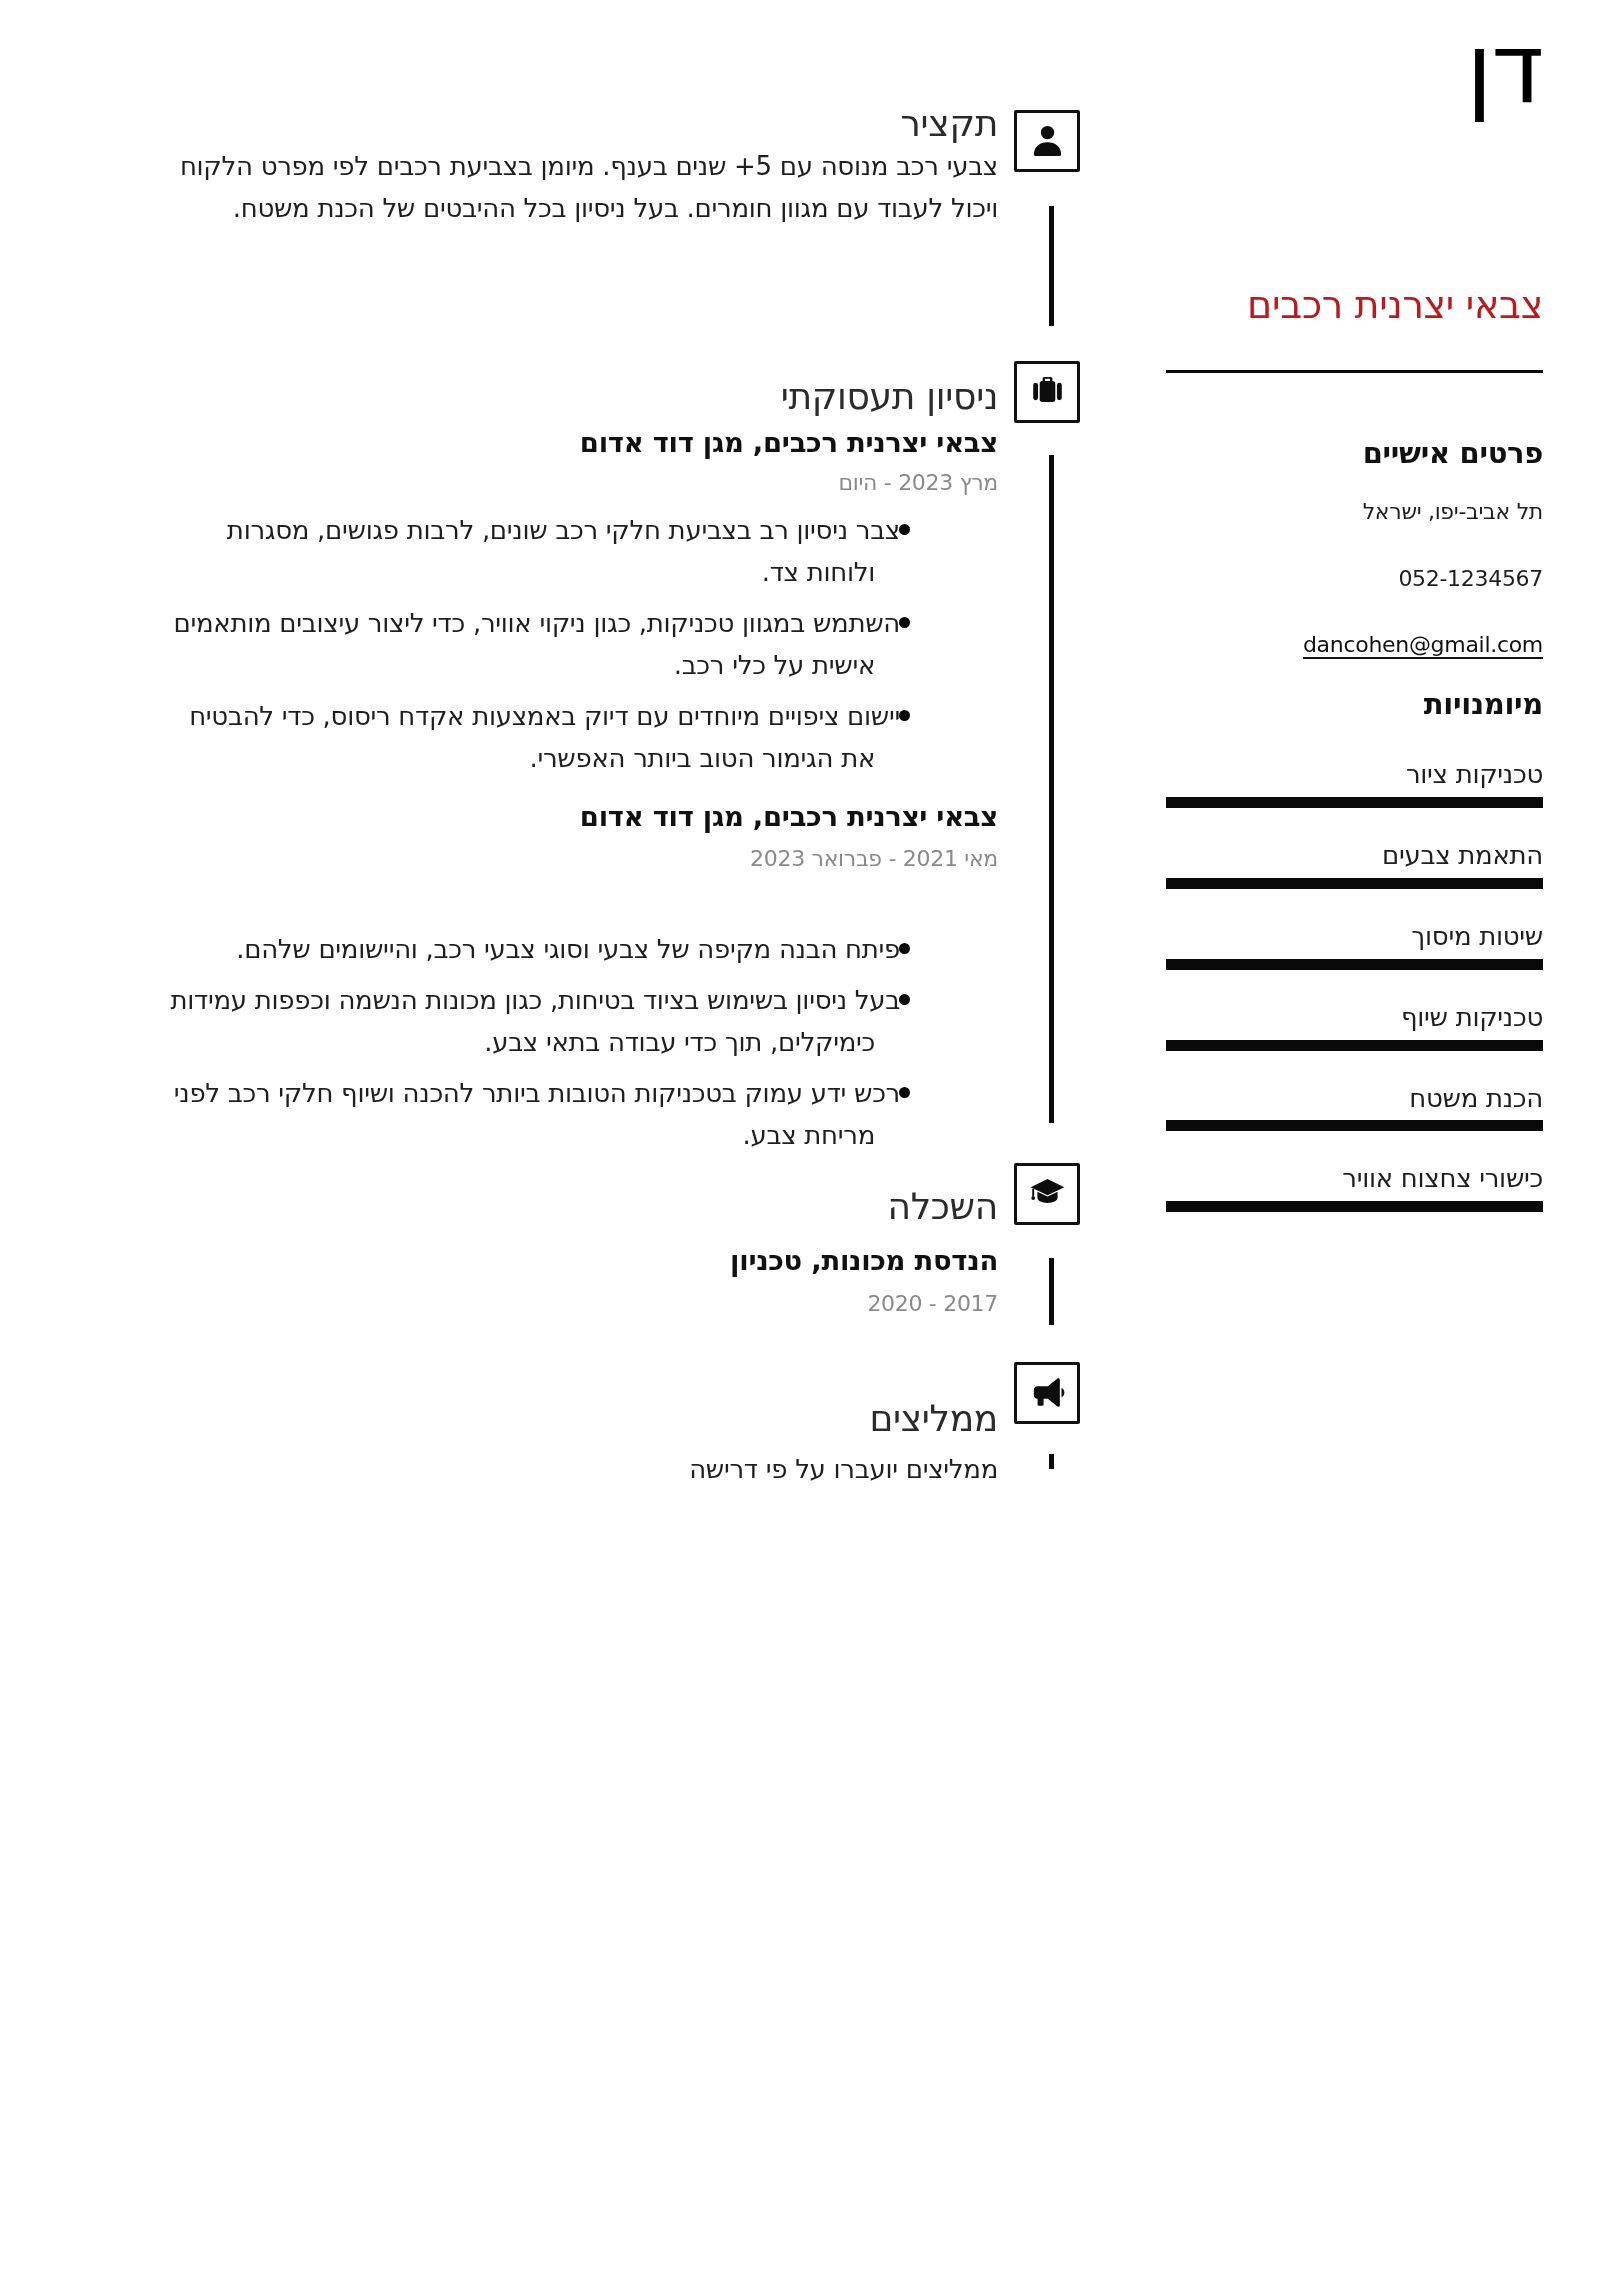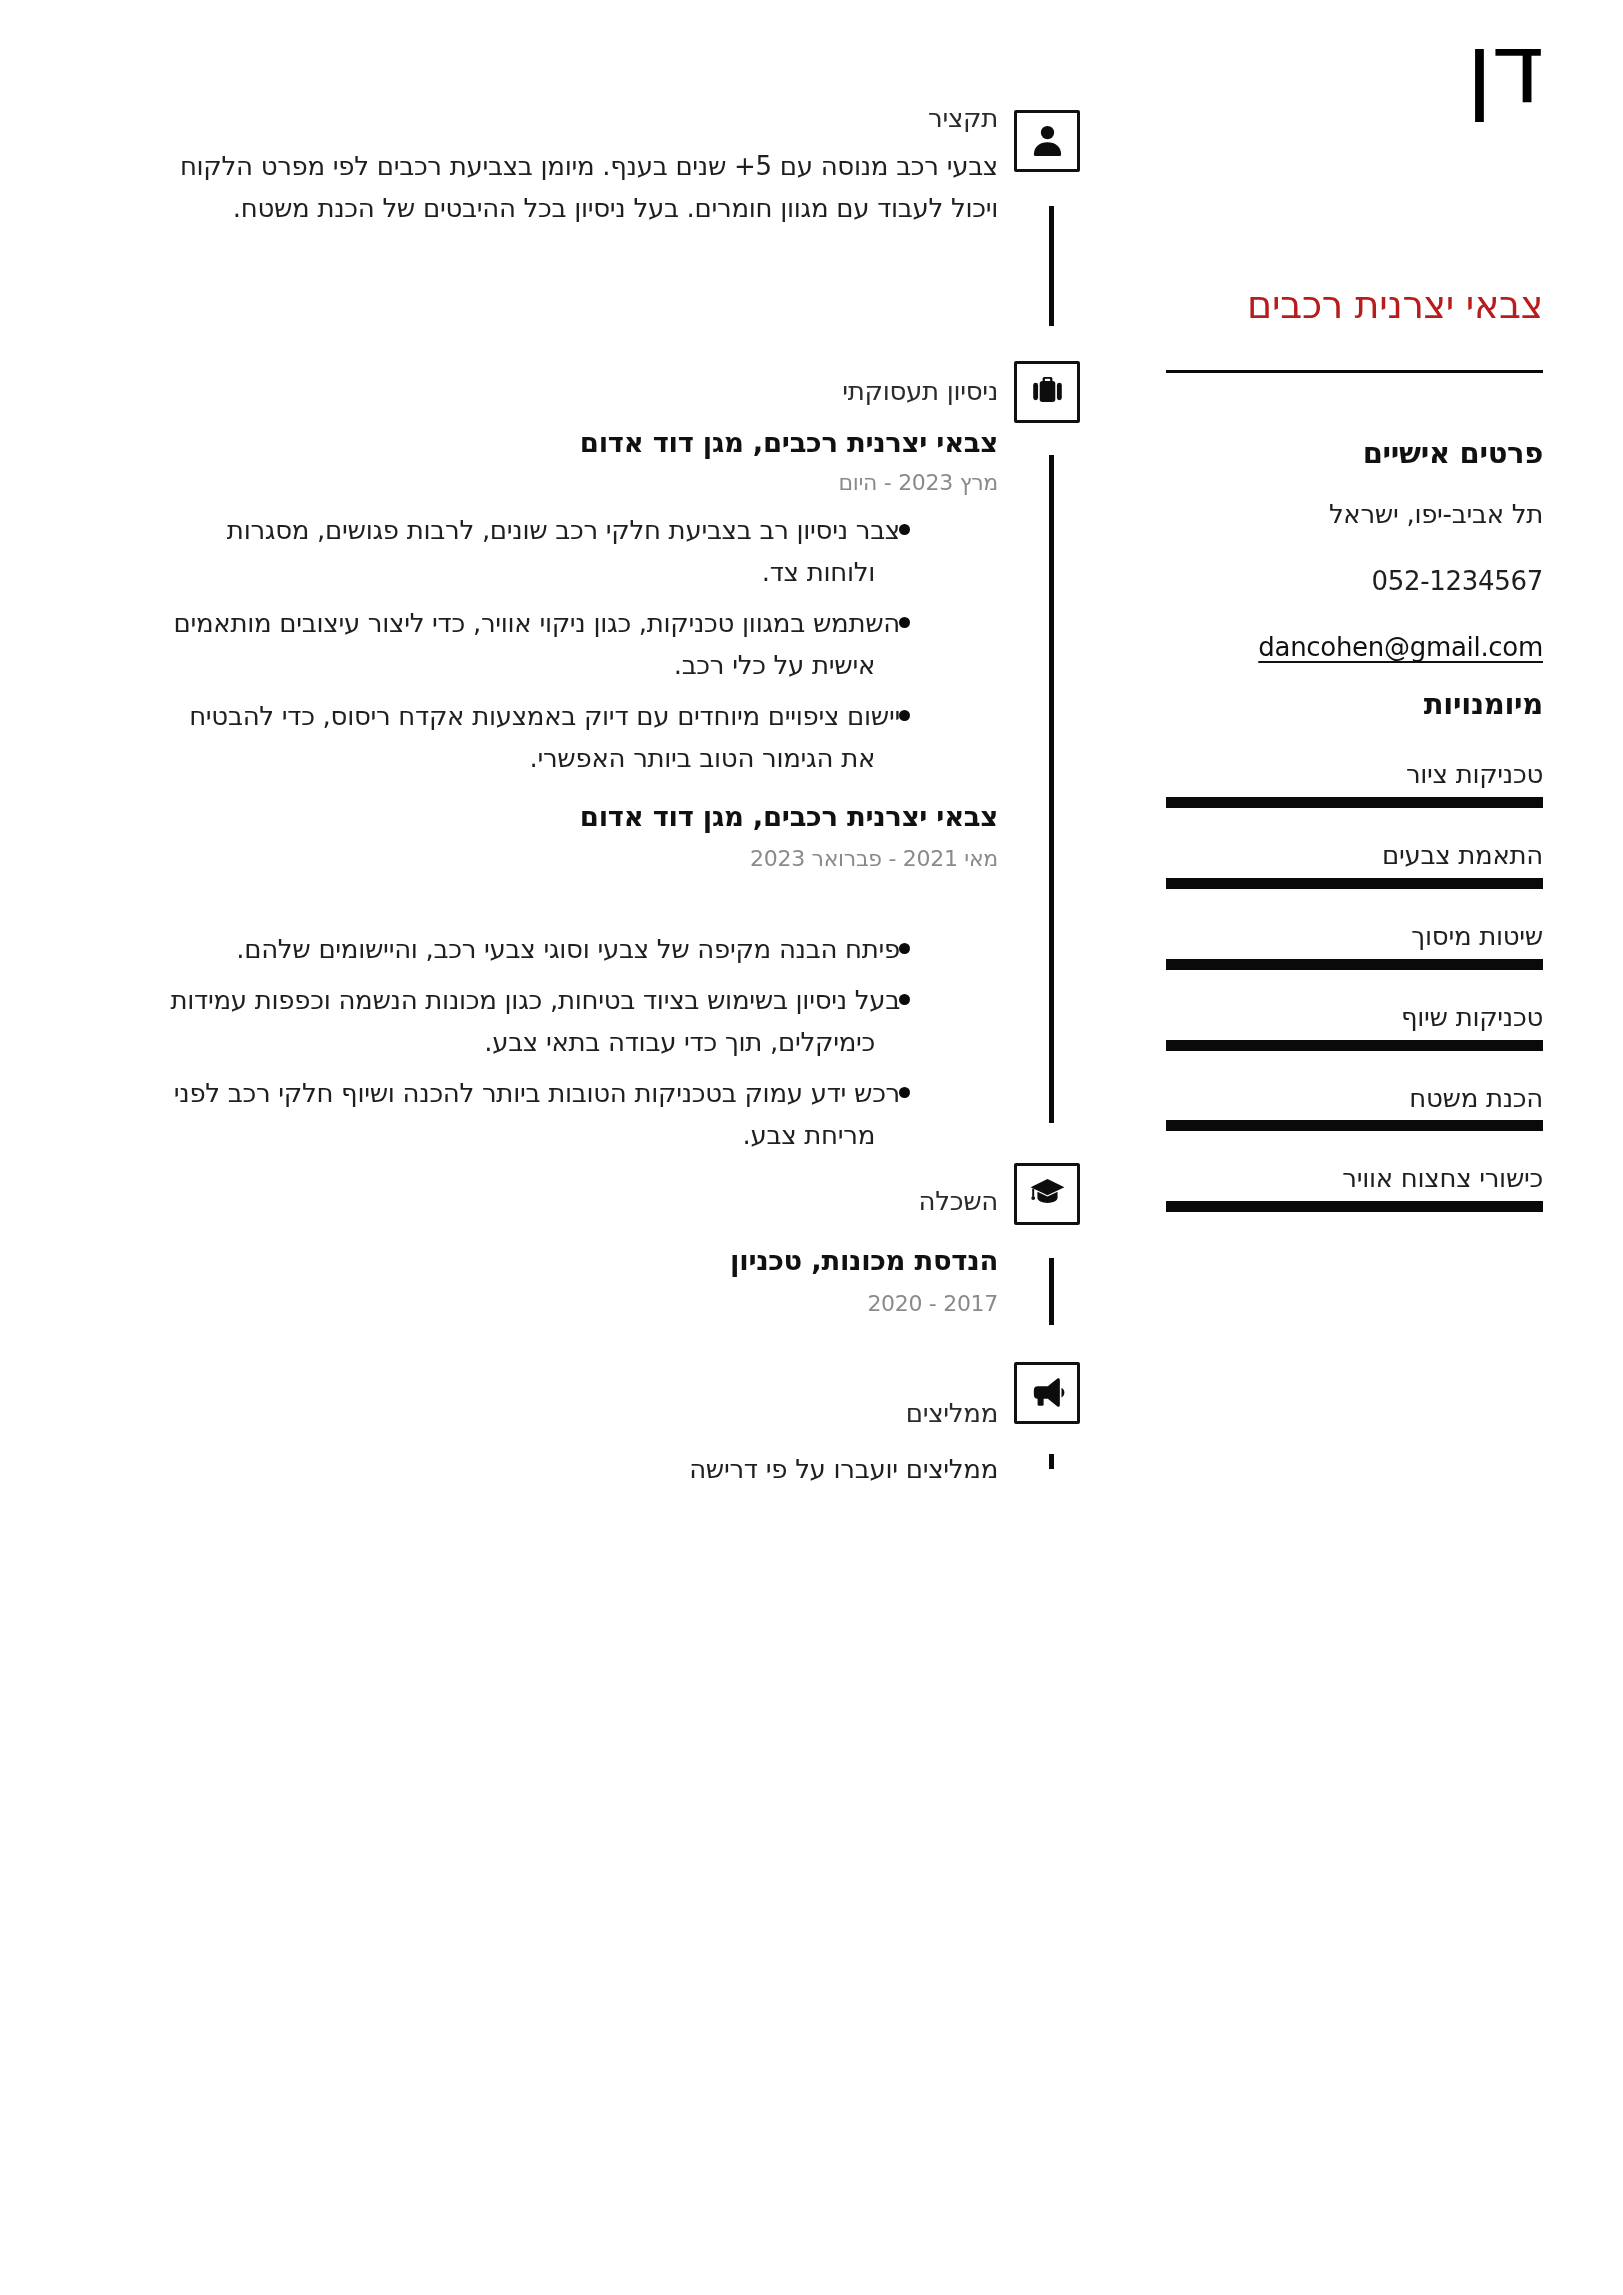--- a/index.html
+++ b/index.html
@@ -7,21 +7,21 @@
     width:1623px;height:2295px;position:relative;background:#ffffff;
     font-family:"DejaVu Sans",sans-serif;color:#1a1a1a;overflow:hidden;
     letter-spacing:-0.3px;
   }
   
   .main-col{position:absolute;top:0;right:625px;width:838px;text-align:right;}
   .sidebar{position:absolute;top:0;right:80px;width:377px;text-align:right;}
   .block{position:absolute;right:0;width:100%;}
 
   
-  .section-title{font-size:26px;color:#2b2b2b;font-weight:400;}
+  .section-title{font-size:36px;color:#2b2b2b;font-weight:400;}
   .summary-text{font-size:26px;line-height:42px;color:#1f1f1f;}
   .job-title{font-size:27.5px;font-weight:700;color:#111;}
   .date-line{font-size:22px;color:#8a8a8a;}
   ul.bullets{list-style:none;margin:0 123px 0 0;padding:0;font-size:26px;line-height:42px;color:#1f1f1f;}
   ul.bullets li{position:relative;margin-bottom:9.2px;text-indent:-25px;}
   ul.bullets li .dot{
     position:absolute;right:-35px;top:15px;width:11px;height:11px;border-radius:50%;background:#0a0a0a;
   }
 
   
@@ -30,21 +30,21 @@
     position:absolute;left:1014px;width:60px;height:56px;border:3.9px solid #101010;border-radius:2px;
     background:#fff;display:flex;align-items:center;justify-content:center;
   }
   .icon-box svg{width:39px;height:39px;fill:#0d0d0d;}
 
   
   .name{font-size:97px;line-height:79px;color:#000;font-weight:400;letter-spacing:-1.3px;}
   .subtitle{font-size:38px;color:#b91c1c;}
   .side-rule{position:absolute;right:0;width:377px;height:3.3px;background:#0a0a0a;}
   .side-heading{font-size:29px;font-weight:700;color:#111;}
-  .side-item{font-size:26px;color:#1f1f1f;}
+  .side-item{font-size:22px;color:#1f1f1f;}
   .email-link{color:#111;text-decoration:underline;text-underline-offset:5.2px;}
   .skill{margin-bottom:32px;}
   .skill-label{font-size:26px;line-height:30px;color:#1f1f1f;margin-bottom:7.9px;}
   .skill-bar{width:377px;height:11px;background:#0a0a0a;}
 </style>
 </head>
 <body>
 
 <div class="tl-seg" style="top:206px;height:120px;"></div>
 <div class="tl-seg" style="top:455px;height:668px;"></div>

